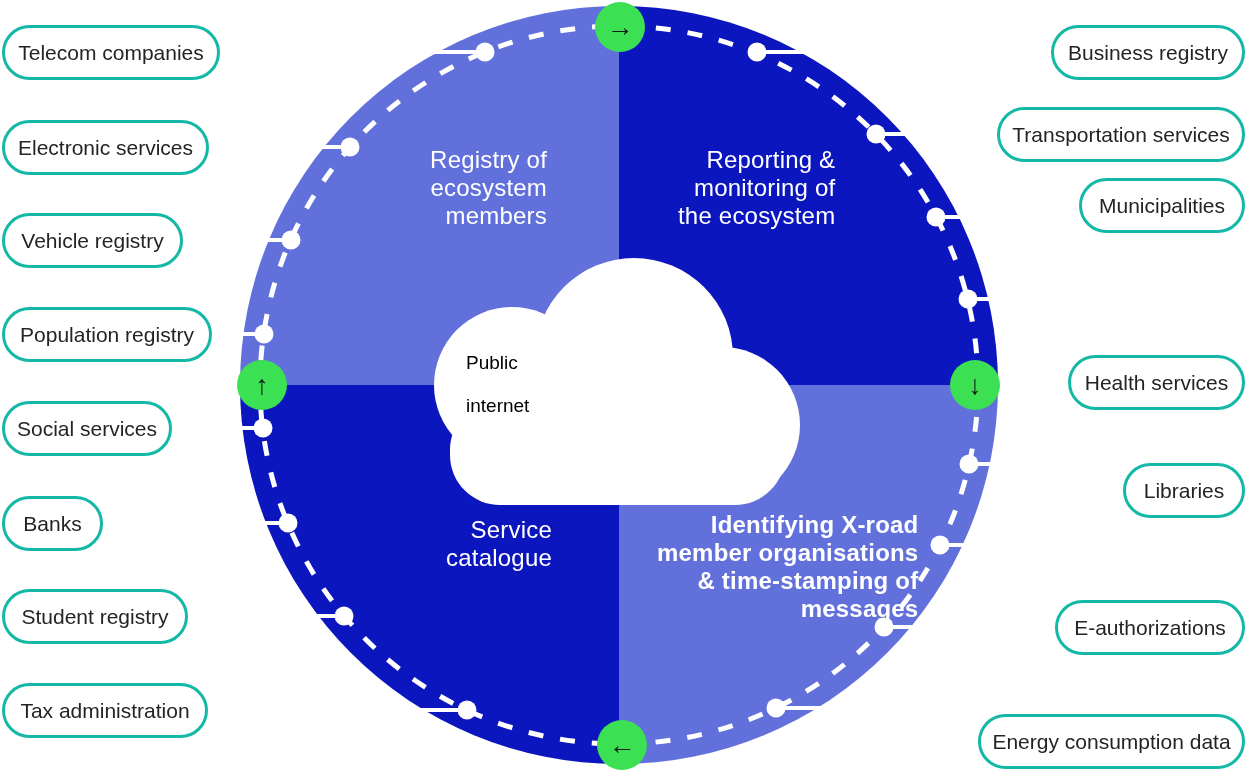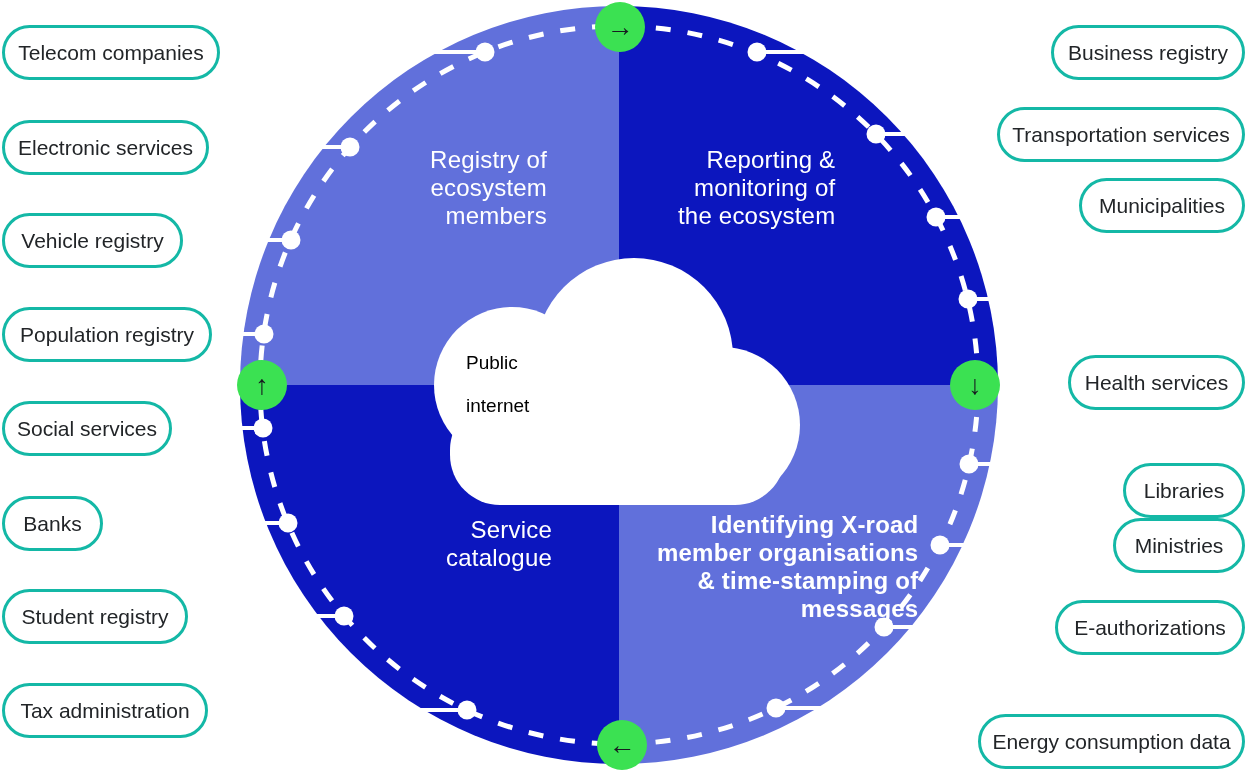--- a/index.html
+++ b/index.html
@@ -133,17 +133,16 @@
   <div class="pill" style="left:2px;top:401px;width:170px;">Social services</div>
   <div class="pill" style="left:2px;top:496px;width:101px;">Banks</div>
   <div class="pill" style="left:2px;top:589px;width:186px;">Student registry</div>
   <div class="pill" style="left:2px;top:683px;width:206px;">Tax administration</div>
 
   <div class="pill" style="right:2px;top:25px;width:194px;">Business registry</div>
   <div class="pill" style="right:2px;top:107px;width:248px;">Transportation services</div>
   <div class="pill" style="right:2px;top:178px;width:166px;">Municipalities</div>
   <div class="pill" style="right:2px;top:355px;width:177px;">Health services</div>
   <div class="pill" style="right:2px;top:437px;width:122px;margin-top:26px;">Libraries</div>
-  <div class="pill" style="right:2px;top:518px;width:132px;">Ministries</div>
   <div class="pill" style="right:2px;top:600px;width:190px;">E-authorizations</div>
   <div class="pill" style="right:2px;top:714px;width:267px;">Energy consumption data</div>
 
 </div>
 
 </body></html>

